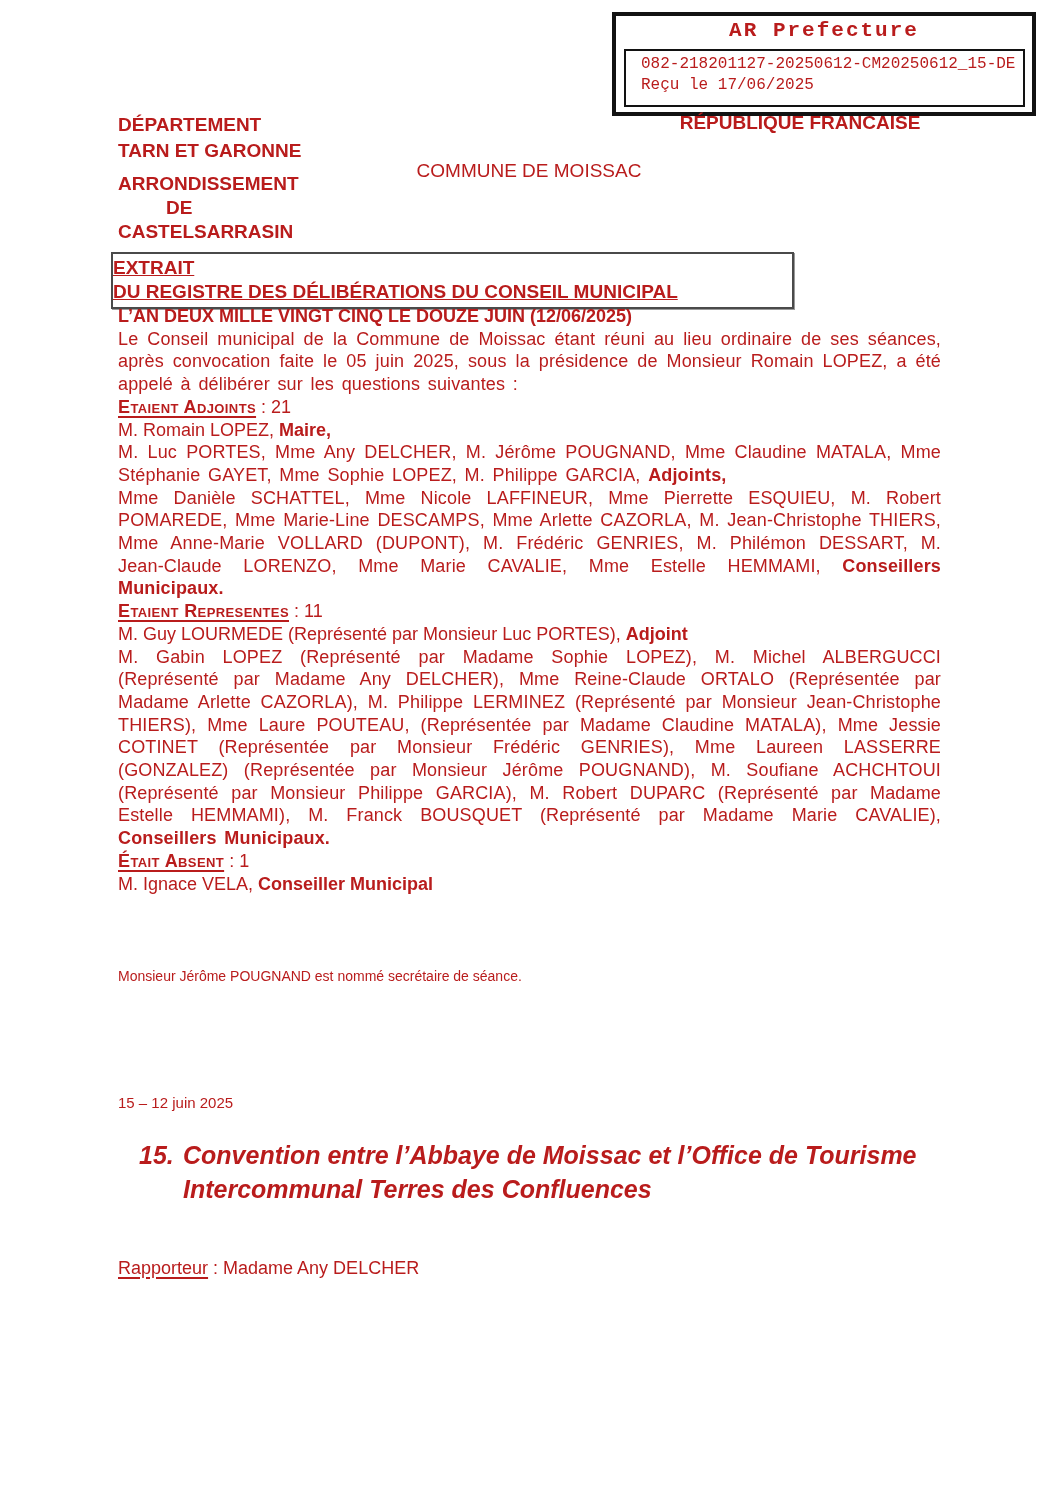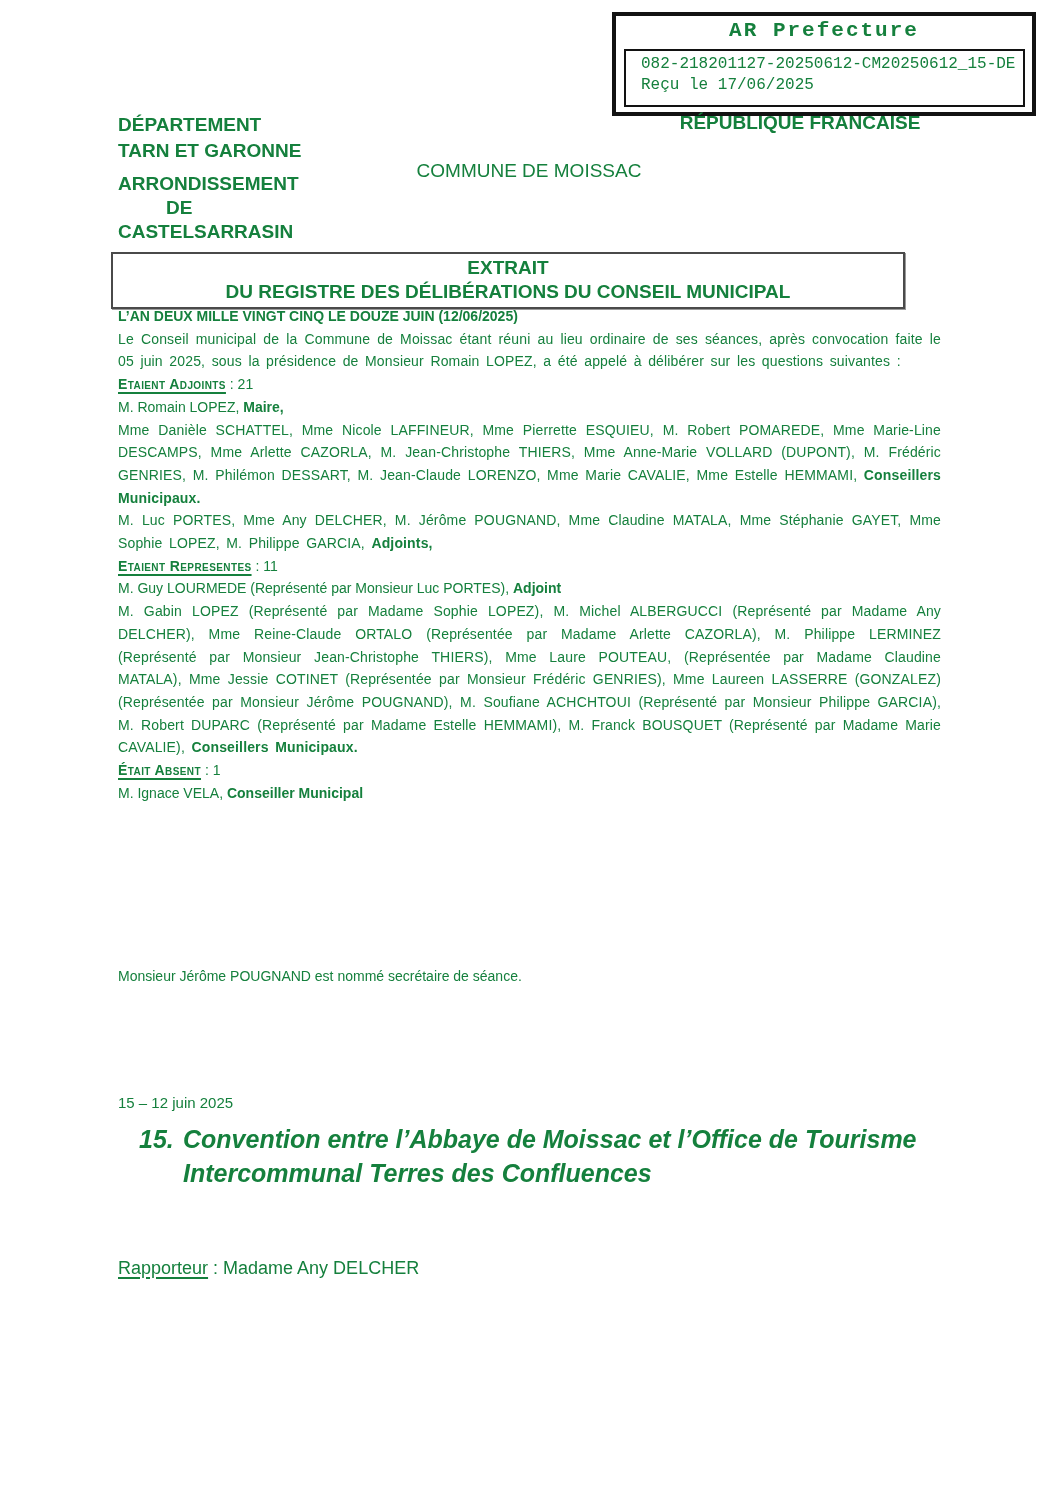--- a/index.html
+++ b/index.html
@@ -1,21 +1,21 @@
 <!DOCTYPE html>
 <html><head>
 <meta charset="utf-8">
 <style>
   html,body{margin:0;padding:0;background:#e8e8e8;}
   .page{
     position:relative;
     width:1058px;height:1496px;
     background:#ffffff;
     font-family:"Liberation Sans", sans-serif;
-    color:#15803d;
+    color:#b91c1c;
     overflow:hidden;
     margin:0 auto;
   }
   
   .ar-stamp{
     position:absolute;left:612px;top:12px;width:424px;height:104px;
     border:4px solid #121212;box-sizing:border-box;background:#fff;
     font-family:"Liberation Mono","DejaVu Sans Mono",monospace;
   }
   .ar-stamp-title{
@@ -28,38 +28,39 @@
     font-size:16px;line-height:21px;padding:3px 15px;white-space:nowrap;
   }
   
   .dept-block{position:absolute;left:118px;top:112px;font-weight:bold;font-size:19px;line-height:26px;}
   .republic{position:absolute;left:675px;top:112px;width:250px;text-align:center;font-weight:bold;font-size:19px;}
   .commune{position:absolute;left:0;top:160px;width:100%;text-align:center;font-weight:normal;font-size:19px;}
   .arr-block{position:absolute;left:118px;top:172px;font-weight:bold;font-size:19px;line-height:24px;}
   .arr-de{padding-left:48px;}
   
   .extrait-box{
-    position:absolute;left:111px;top:252px;width:794px;box-sizing:border-box;
-    border:2px solid #4a4a4a;text-align:center;font-weight:bold;font-size:19px;
+    position:absolute;left:111px;top:252px;width:683px;box-sizing:border-box;
+    border:2px solid #4a4a4a;font-weight:bold;font-size:19px;
     line-height:23.5px;padding:2px 0 4px 0;
     box-shadow:1px 1px 0 #9a9a9a;
+    text-decoration:underline;
   }
   
-  .doc-body{position:absolute;left:118px;top:305px;width:823px;font-size:14px;line-height:22.7px;}
+  .doc-body{position:absolute;left:118px;top:305px;width:823px;font-size:18px;line-height:22.7px;}
   .doc-body p{margin:0;}
   .just{text-align:justify;word-spacing:2.5px;letter-spacing:0.15px;}
   .b{font-weight:bold;}
   .u{text-decoration:underline;text-decoration-thickness:2px;text-underline-offset:3px;}
   .sc{font-variant:small-caps;letter-spacing:0.4px;}
   .secretary{position:absolute;left:118px;top:968px;font-size:14px;}
   
   .section{position:absolute;left:118px;top:1090px;width:823px;}
   .section-heading{font-weight:bold;font-size:28px;letter-spacing:-0.3px;line-height:30px;}
   .section-date{font-size:15px;margin-top:4px;}
-  .item{display:flex;margin-top:11px;font-weight:bold;font-style:italic;font-size:25px;line-height:34px;}
+  .item{display:flex;margin-top:27px;font-weight:bold;font-style:italic;font-size:25px;line-height:34px;}
   .item-number{width:44px;margin-left:21px;flex:none;}
   .item-title{flex:1;}
   .rapporteur{position:absolute;left:118px;top:1258px;font-size:18px;}
 </style>
 </head>
 <body>
 
 <div class="page">
 
   <div class="ar-stamp">
@@ -85,22 +86,22 @@
   <div class="extrait-box">
     <div>EXTRAIT</div>
     <div>DU REGISTRE DES DÉLIBÉRATIONS DU CONSEIL MUNICIPAL</div>
   </div>
 
   <div class="doc-body">
     <p><span class="b">L’AN DEUX MILLE VINGT CINQ LE DOUZE JUIN (12/06/2025)</span></p>
     <p class="just"><span>Le Conseil municipal de la Commune de Moissac étant réuni au lieu ordinaire de ses séances, après convocation faite le 05 juin 2025, sous la présidence de Monsieur Romain LOPEZ, a été appelé à délibérer sur les questions suivantes :</span></p>
     <p><span class="b u sc">Etaient Adjoints</span><span> : 21</span></p>
     <p><span>M. Romain LOPEZ, </span><span class="b">Maire,</span></p>
+    <p class="just"><span>M. Luc PORTES, Mme Any DELCHER, M. Jérôme POUGNAND, Mme Claudine MATALA, Mme Stéphanie GAYET, Mme Sophie LOPEZ, M. Philippe GARCIA, </span><span class="b">Adjoints,</span></p>
     <p class="just"><span>Mme Danièle SCHATTEL, Mme Nicole LAFFINEUR, Mme Pierrette ESQUIEU, M. Robert POMAREDE, Mme Marie-Line DESCAMPS, Mme Arlette CAZORLA, M. Jean-Christophe THIERS, Mme Anne-Marie VOLLARD (DUPONT), M. Frédéric GENRIES, M. Philémon DESSART, M. Jean-Claude LORENZO, Mme Marie CAVALIE, Mme Estelle HEMMAMI, </span><span class="b">Conseillers Municipaux.</span></p>
-    <p class="just"><span>M. Luc PORTES, Mme Any DELCHER, M. Jérôme POUGNAND, Mme Claudine MATALA, Mme Stéphanie GAYET, Mme Sophie LOPEZ, M. Philippe GARCIA, </span><span class="b">Adjoints,</span></p>
     <p><span class="b u sc">Etaient Representes</span><span> : 11</span></p>
     <p><span>M. Guy LOURMEDE (Représenté par Monsieur Luc PORTES), </span><span class="b">Adjoint</span></p>
     <p class="just"><span>M. Gabin LOPEZ (Représenté par Madame Sophie LOPEZ), M. Michel ALBERGUCCI (Représenté par Madame Any DELCHER), Mme Reine-Claude ORTALO (Représentée par Madame Arlette CAZORLA), M. Philippe LERMINEZ (Représenté par Monsieur Jean-Christophe THIERS), Mme Laure POUTEAU, (Représentée par Madame Claudine MATALA), Mme Jessie COTINET (Représentée par Monsieur Frédéric GENRIES), Mme Laureen LASSERRE (GONZALEZ) (Représentée par Monsieur Jérôme POUGNAND), M. Soufiane ACHCHTOUI (Représenté par Monsieur Philippe GARCIA), M. Robert DUPARC (Représenté par Madame Estelle HEMMAMI), M. Franck BOUSQUET (Représenté par Madame Marie CAVALIE), </span><span class="b">Conseillers Municipaux.</span></p>
     <p><span class="b u sc">Était Absent</span><span> : 1</span></p>
     <p><span>M. Ignace VELA, </span><span class="b">Conseiller Municipal</span></p>
   </div>
 
   <div class="secretary">Monsieur Jérôme POUGNAND est nommé secrétaire de séance.</div>
 
   <div class="section">

